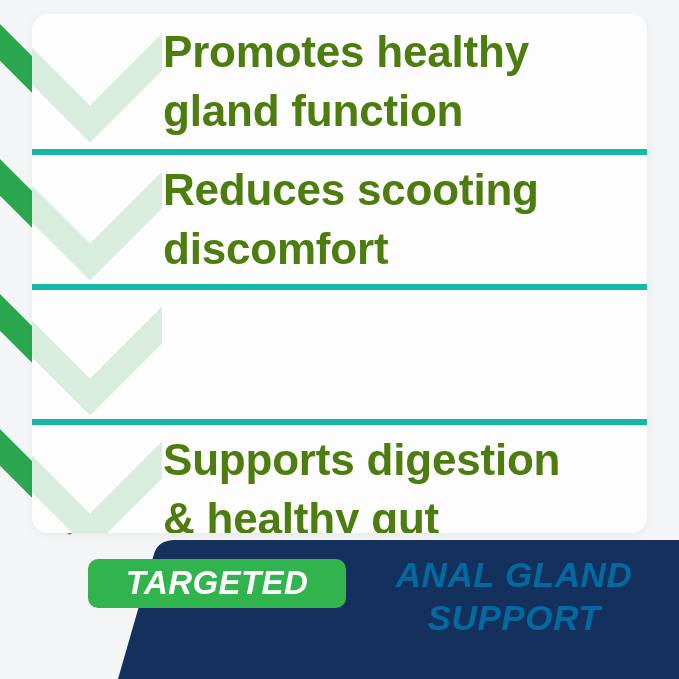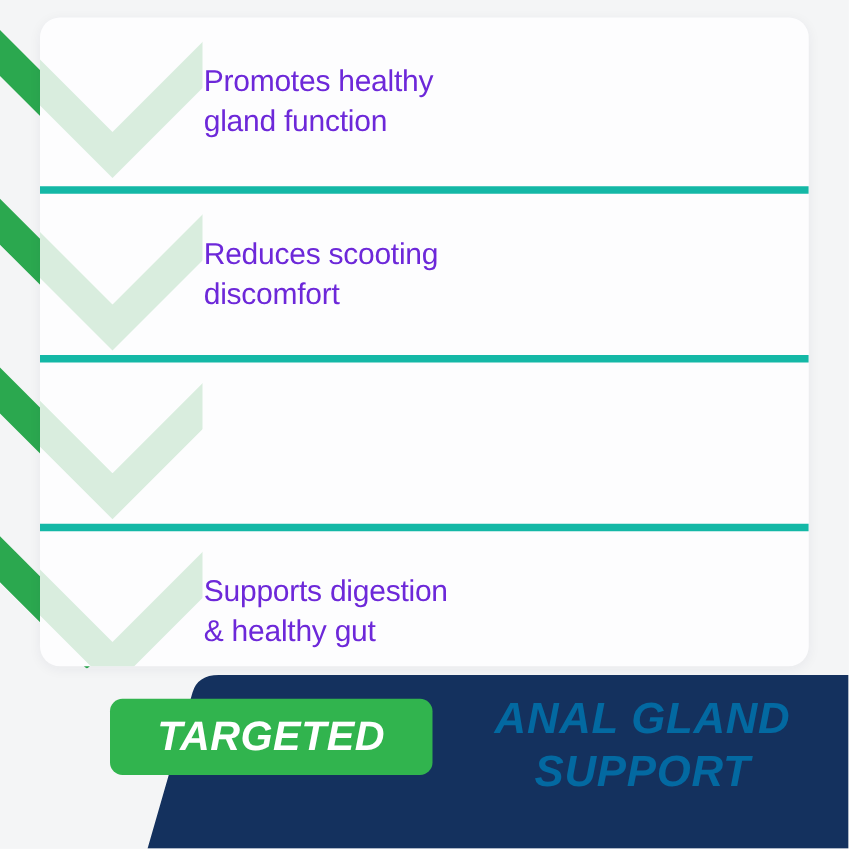--- a/index.html
+++ b/index.html
@@ -77,24 +77,24 @@
     height: 135px;
     overflow: hidden;
   }
   .check-inner svg {
     position: absolute;
     left: -34px;
     top: 14px;
   }
 
   .row-label {
-    color: #6d28d9;
-    font-size: 24px;
+    color: #4d7c0f;
+    font-size: 44px;
     line-height: 1.32;
-    font-weight: normal;
+    font-weight: bold;
     letter-spacing: -0.2px;
     white-space: pre-line;
     margin-left: 1px;
   }
 
   
   .banner {
     position: absolute;
     left: 0;
     top: 540px;
@@ -120,21 +120,21 @@
     text-align: center;
     white-space: pre-line;
     z-index: 5;
   }
 
   .badge {
     position: absolute;
     left: 88px;
     top: 559px;
     width: 258px;
-    height: 61px;
+    height: 49px;
     background: #31b44e;
     border-radius: 10px;
     z-index: 6;
     display: flex;
     align-items: center;
     justify-content: center;
   }
   .badge-label {
     color: #ffffff;
     font-size: 33px;

